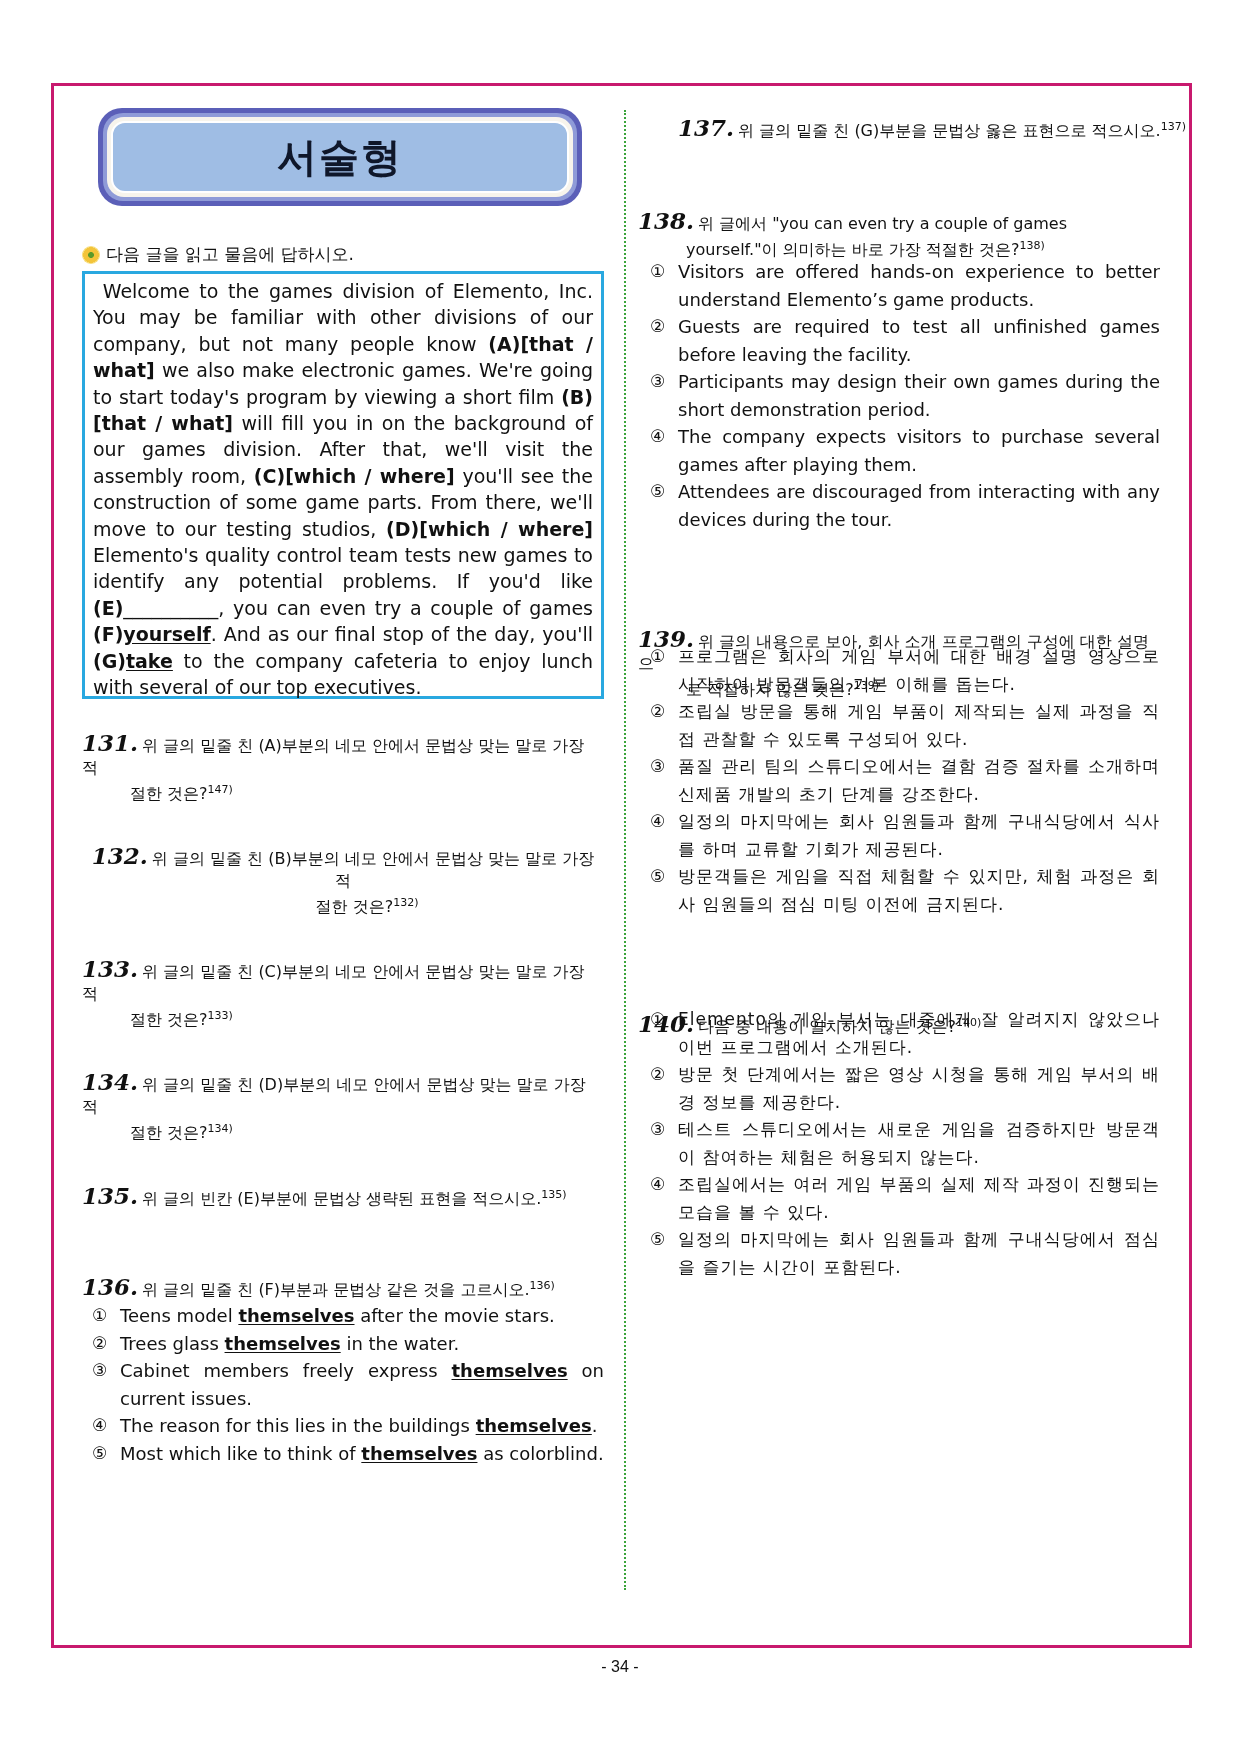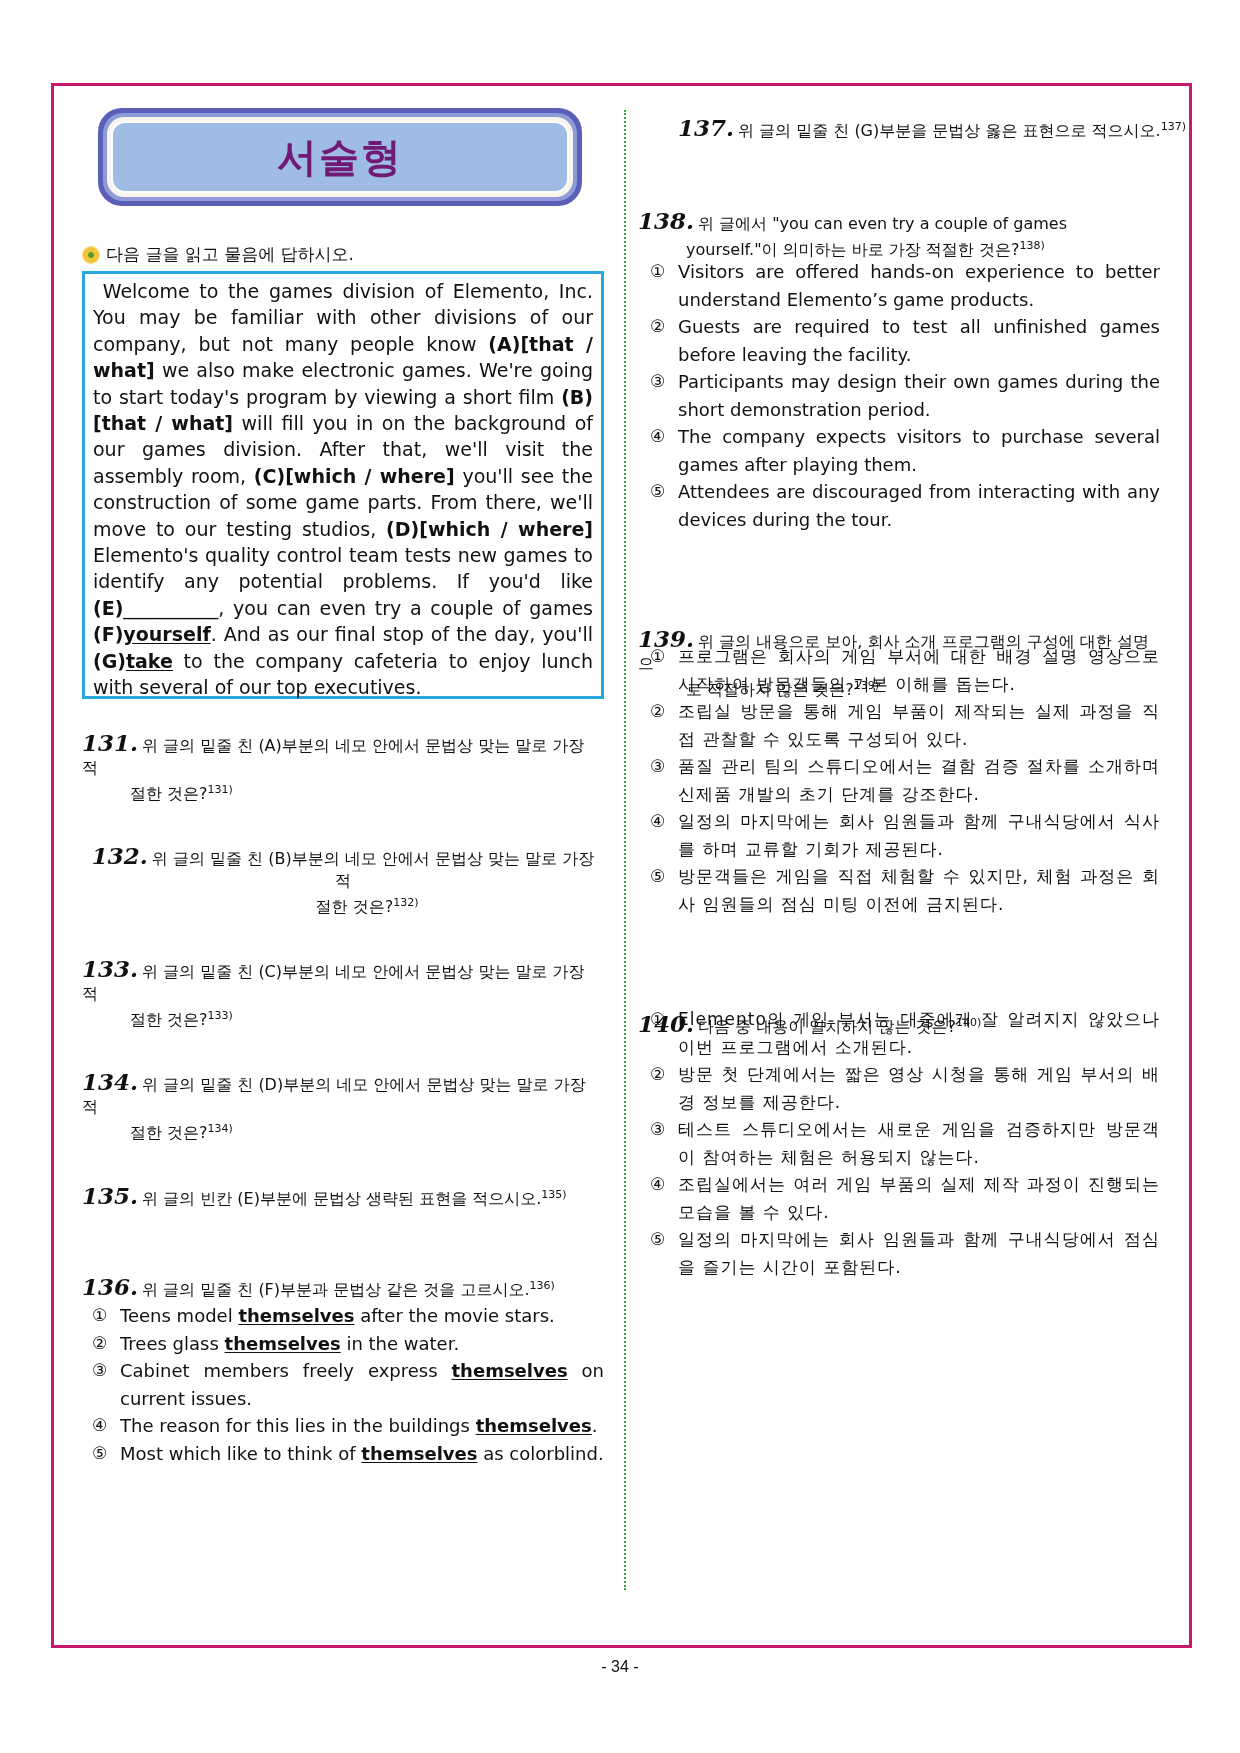--- a/index.html
+++ b/index.html
@@ -6,21 +6,21 @@
   body { width: 1240px; height: 1753px; position: relative; font-family: "DejaVu Sans", "Liberation Sans", sans-serif; color: #111; overflow: hidden; }
 
   .frame { position: absolute; left: 51px; top: 83px; width: 1141px; height: 1565px; border: 3px solid #c8196e; box-sizing: border-box; }
 
   .divider { position: absolute; left: 624px; top: 110px; width: 0; height: 1480px; border-left: 2px dotted #3aa33a; }
 
   .title-box { position: absolute; left: 98px; top: 108px; width: 484px; height: 98px; border-radius: 24px; background: #5b5fb8; box-sizing: border-box; padding: 5px; }
   .title-box .ring1 { width: 100%; height: 100%; border-radius: 20px; background: #8f9bd8; padding: 4px; box-sizing: border-box; }
   .title-box .ring2 { width: 100%; height: 100%; border-radius: 17px; background: #f7f4ec; padding: 4px; box-sizing: border-box; }
   .title-box .ring3 { width: 100%; height: 100%; border-radius: 14px; background: #9fbde4; border: 2px solid #ffffff; box-sizing: border-box; display: flex; align-items: center; justify-content: center; }
-  .title-box .title-text { font-size: 40px; font-weight: bold; color: #701a75; letter-spacing: 2px; }
+  .title-box .title-text { font-size: 40px; font-weight: bold; color: #0f172a; letter-spacing: 2px; }
 
   .instruction { position: absolute; left: 82px; top: 243px; font-size: 17px; display: flex; align-items: center; gap: 6px; }
   .flower { width: 18px; height: 18px; border-radius: 50%; background: radial-gradient(circle, #5a9a2a 0 22%, #f3c43a 24% 60%, #f7dc7a 62% 100%); display: inline-block; }
 
   .passage { position: absolute; left: 82px; top: 271px; width: 522px; height: 428px; border: 3px solid #29a8e0; box-sizing: border-box; padding: 4px 8px 4px 8px; font-size: 19px; line-height: 26.4px; text-align: justify; font-family: "DejaVu Sans", sans-serif; }
   .passage b { font-weight: bold; }
   .passage u { text-decoration: underline; text-underline-offset: 2px; }
 
   .q { position: absolute; font-size: 16px; line-height: 22px; }
   .q .num { font-family: "DejaVu Serif", "Liberation Serif", serif; font-style: italic; font-weight: bold; font-size: 23px; margin-right: 4px; }
@@ -56,21 +56,21 @@
 
 <div class="instruction">
   <span class="flower"></span>
   <span>다음 글을 읽고 물음에 답하시오.</span>
 </div>
 
 <div class="passage">&nbsp;<span>Welcome to the games division of Elemento, Inc. You may be familiar with other divisions of our company, but not many people know </span><b>(A)[that / what]</b><span> we also make electronic games. We're going to start today's program by viewing a short film </span><b>(B)[that / what]</b><span> will fill you in on the background of our games division. After that, we'll visit the assembly room, </span><b>(C)[which / where]</b><span> you'll see the construction of some game parts. From there, we'll move to our testing studios, </span><b>(D)[which / where]</b><span> Elemento's quality control team tests new games to identify any potential problems. If you'd like </span><b>(E)</b><span>__________</span><span>, you can even try a couple of games </span><b>(F)</b><b><u>yourself</u></b><span>. And as our final stop of the day, you'll </span><b>(G)</b><b><u>take</u></b><span> to the company cafeteria to enjoy lunch with several of our top executives.</span></div>
 
 <div class="q" style="left:82px; top:732px; width:522px;">
   <span class="num">131.</span><span class="stem">위 글의 밑줄 친 (A)부분의 네모 안에서 문법상 맞는 말로 가장 적</span>
-  <div class="stem-indent"><span>절한 것은?</span><sup>131)</sup></div>
+  <div class="stem-indent"><span>절한 것은?</span><sup>147)</sup></div>
 </div>
 
 <div class="q" style="left:82px; top:845px; width:522px;text-align:center;">
   <span class="num">132.</span><span class="stem">위 글의 밑줄 친 (B)부분의 네모 안에서 문법상 맞는 말로 가장 적</span>
   <div class="stem-indent"><span>절한 것은?</span><sup>132)</sup></div>
 </div>
 
 <div class="q" style="left:82px; top:958px; width:522px;">
   <span class="num">133.</span><span class="stem">위 글의 밑줄 친 (C)부분의 네모 안에서 문법상 맞는 말로 가장 적</span>
   <div class="stem-indent"><span>절한 것은?</span><sup>133)</sup></div>

